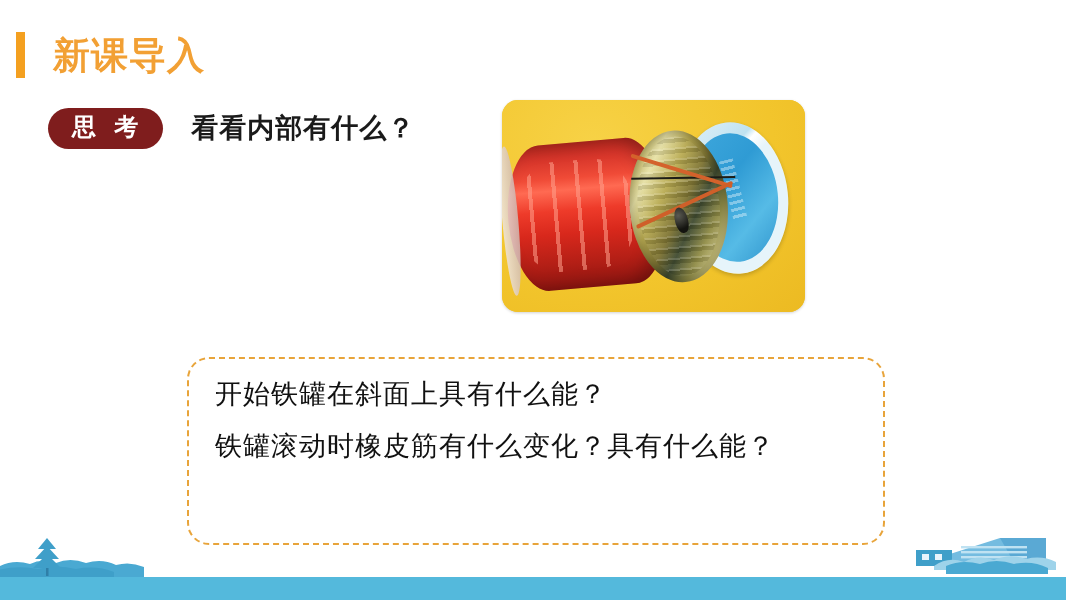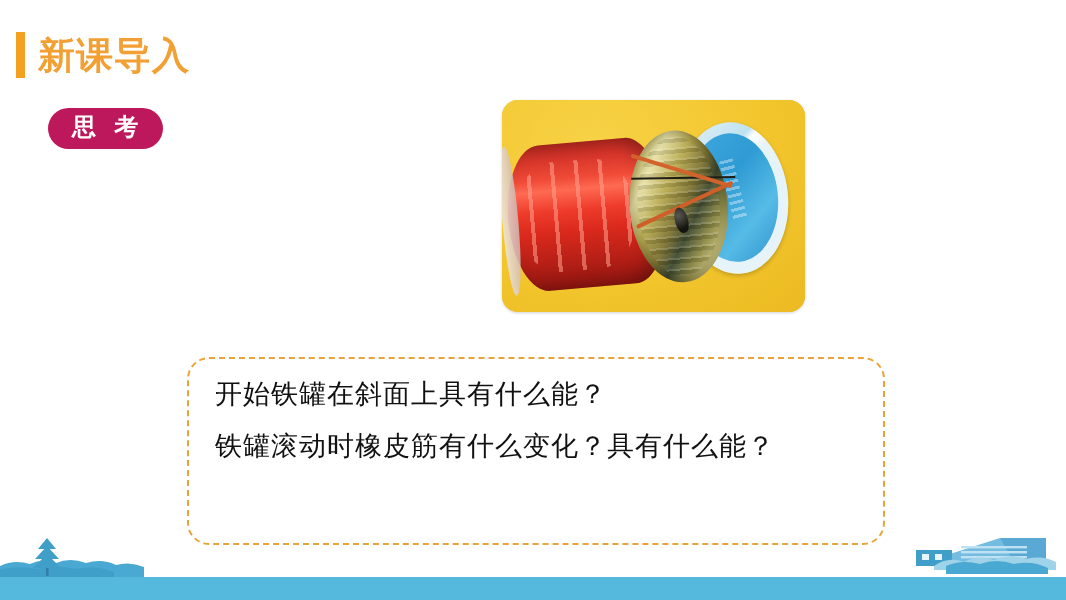--- a/index.html
+++ b/index.html
@@ -20,20 +20,21 @@
     background: #ffffff;
   }
 
   
   .header {
     position: absolute;
     left: 16px;
     top: 32px;
     display: flex;
     align-items: center;
+    gap: 15px;
   }
   .header-bar {
     width: 9px;
     height: 46px;
     background: #f4a020;
     margin-right: 13px;
     flex: 0 0 auto;
   }
   .header-title {
     font-family: "DejaVu Sans", "Liberation Sans", sans-serif;
@@ -47,21 +48,21 @@
 
   
   .think-row {
     position: absolute;
     left: 48px;
     top: 108px;
     display: flex;
     align-items: center;
   }
   .think-badge {
-    background: #be185d;
+    background: #7f1d1d;
     color: #ffffff;
     font-family: "DejaVu Sans", "Liberation Sans", sans-serif;
     font-size: 24px;
     font-weight: bold;
     letter-spacing: 5px;
     padding: 6px 20px 7px 24px;
     border-radius: 22px;
     line-height: 1.15;
     white-space: nowrap;
   }
@@ -290,20 +291,21 @@
 
 <div class="slide">
 
   <div class="header">
     <div class="header-bar"></div>
     <div class="header-title">新课导入</div>
   </div>
 
   <div class="think-row">
     <div class="think-badge">思 考</div>
+    <div class="think-question">看看内部有什么？</div>
   </div>
 
   <div class="photo">
     <div class="photo-bg"></div>
 
     <div class="lid">
       <div class="lid-inner"></div>
       <div class="lid-mark"></div>
     </div>
 

